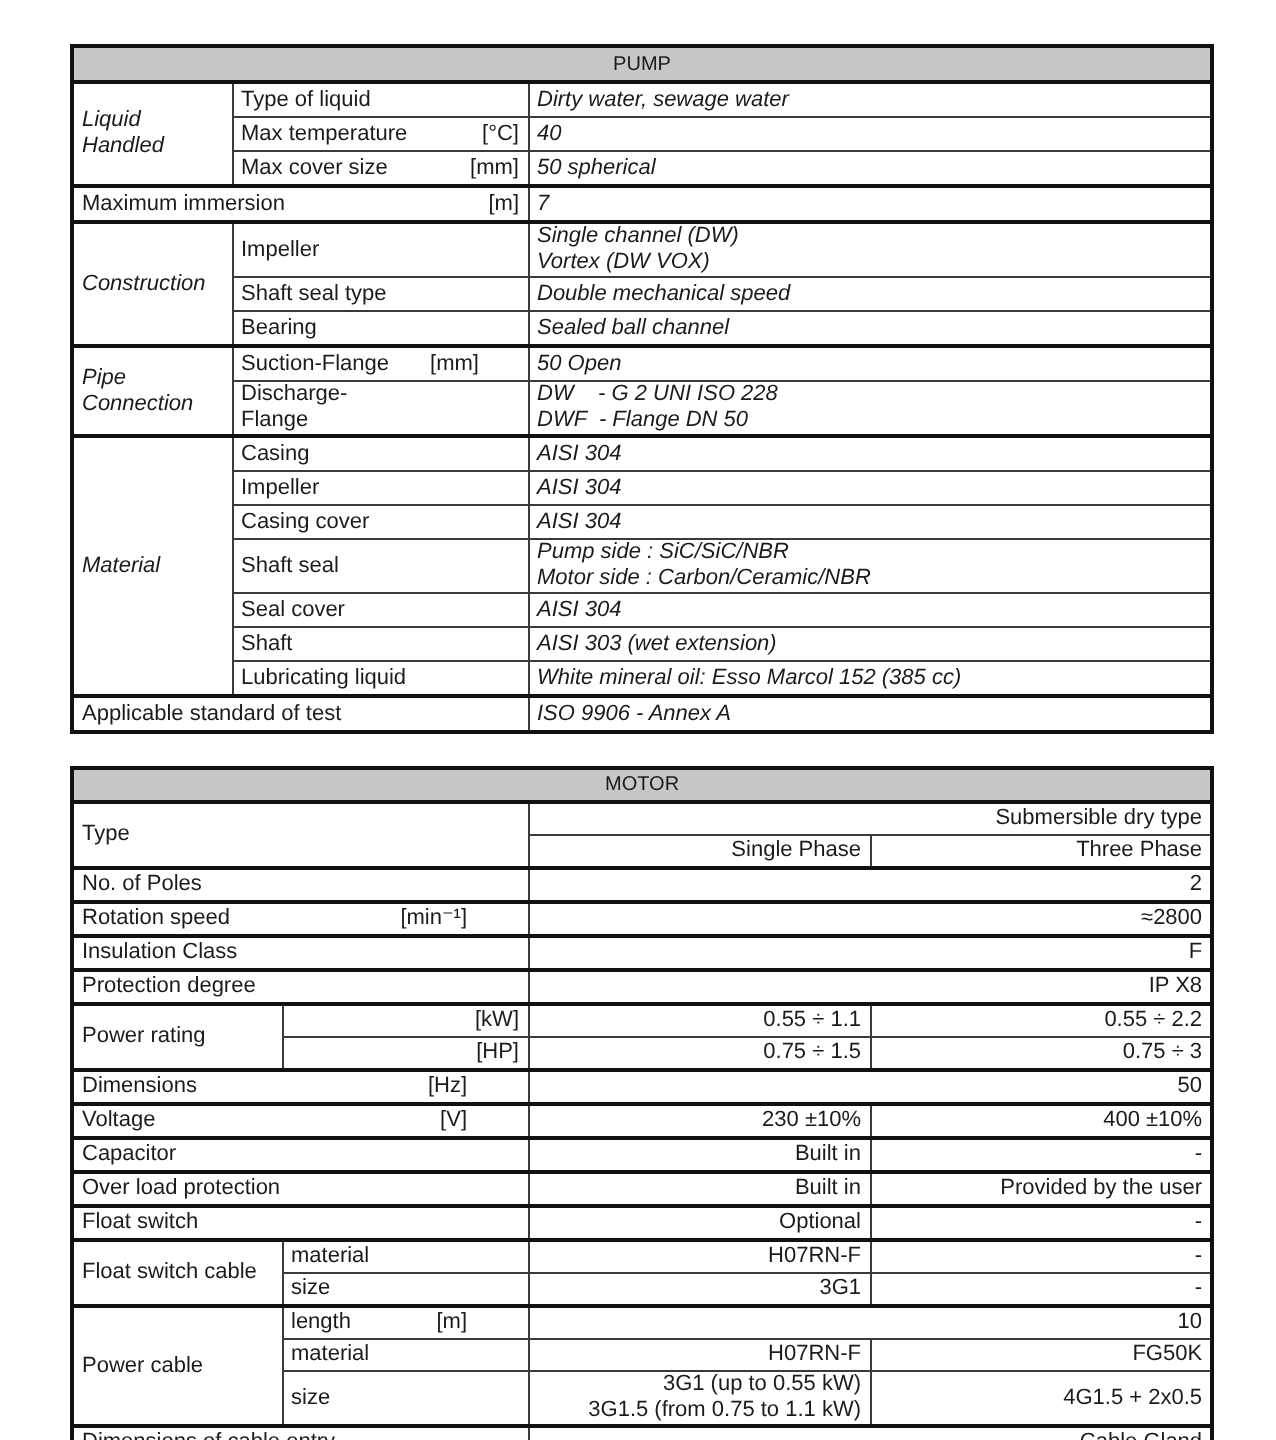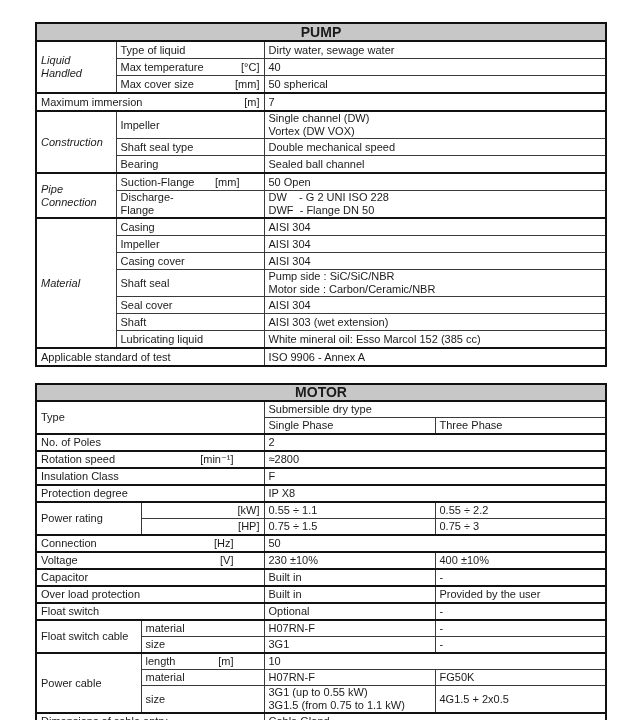--- a/index.html
+++ b/index.html
@@ -25,29 +25,29 @@
     padding:0 4px;
     vertical-align:middle;
     line-height:13px;
     height:15px;
     overflow:hidden;
   }
   #pump-table td{height:16px;}
   td.hdr{
     background:#c7c7c7;
     text-align:center;
-    font-weight:bold;
-    font-size:14px;
+    font-weight:normal;
+    font-size:10px;
     height:19px;
     border-bottom:2px solid #111;
   }
   tr.gt > td{border-top:2px solid #111;margin-left:28px;}
   td.grp{vertical-align:middle;font-style:italic;}
-  td.val{padding-left:6px;white-space:pre-wrap;}
-  td.ctr{text-align:left;white-space:pre-wrap;}
+  td.val{padding-left:6px;white-space:pre-wrap;font-style:italic;}
+  td.ctr{text-align:right;white-space:pre-wrap;}
   td.nr{border-right:hidden;}
   span.unit{float:right;}
   span.unit.inset{margin-right:26px;}
   span.unit.inset2{margin-right:20px;}
   td.unitc{text-align:right;}
   .prewrap{white-space:pre-wrap;margin-top:12px;}
 </style>
 </head>
 <body>
 
@@ -192,21 +192,21 @@
       <td class="ctr">0.55 ÷ 1.1</td>
       <td class="ctr">0.55 ÷ 2.2</td>
     </tr>
     <tr>
       <td class="unitc">[HP]</td>
       <td class="ctr">0.75 ÷ 1.5</td>
       <td class="ctr">0.75 ÷ 3</td>
     </tr>
 
     <tr class="gt">
-      <td colspan="2"><span>Connection</span><span class="unit inset">[Hz]</span></td>
+      <td colspan="2"><span>Dimensions</span><span class="unit inset">[Hz]</span></td>
       <td colspan="2" class="ctr">50</td>
     </tr>
     <tr class="gt">
       <td colspan="2"><span>Voltage</span><span class="unit inset">[V]</span></td>
       <td class="ctr">230 ±10%</td>
       <td class="ctr">400 ±10%</td>
     </tr>
     <tr class="gt">
       <td colspan="2"><span>Capacitor</span></td>
       <td class="ctr">Built in</td>

